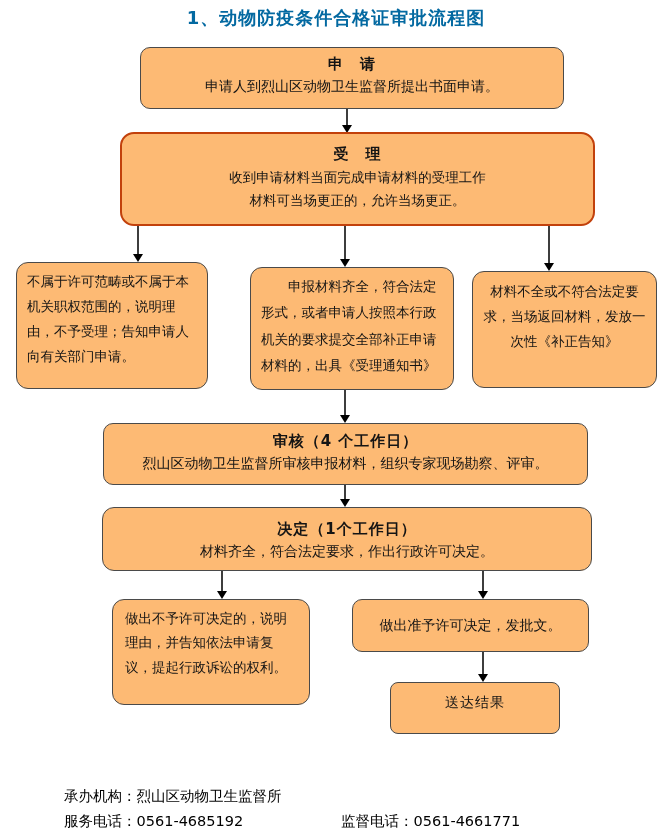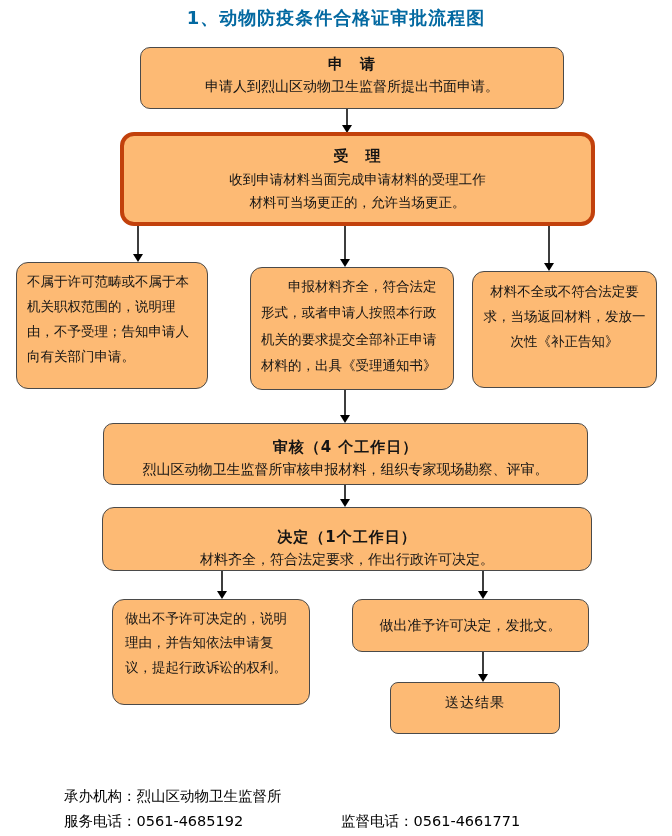--- a/index.html
+++ b/index.html
@@ -27,21 +27,21 @@
   }
   .node{
     position:absolute;
     box-sizing:border-box;
     background:#fdba74;
     border:1.5px solid #4a4a4a;
     border-radius:12px;
     color:#141414;
   }
   .node.gray-border{
-    border:4px solid #c2410c;
+    border:2px solid #c2410c;
     border-radius:14px;
   }
   .center{ text-align:center; }
   .heading{
     font-weight:bold;
     font-size:15px;
     letter-spacing:1px;
   }
   .body-line{ font-size:14px; }
   .small-text{
@@ -103,28 +103,28 @@
     <div class="small-text" style="padding:5px 10px 0 10px;text-indent:2em;line-height:1.95;">申报材料齐全，符合法定形式，或者申请人按照本行政机关的要求提交全部补正申请材料的，出具《受理通知书》</div>
   </div>
 
   <div class="node center" style="left:472px;top:271px;width:185px;height:117px;">
     <div class="small-text" style="padding:7px 8px 0 8px;">材料不全或不符合法定要求，当场返回材料，发放一次性《补正告知》</div>
   </div>
 
   <div class="varrow" style="left:344px;top:390px;height:26px;"></div>
 
   <div class="node center" style="left:103px;top:423px;width:485px;height:62px;border-radius:10px;">
-    <div class="heading" style="margin-top:14px;">审核（4 个工作日）</div>
+    <div class="heading" style="margin-top:8px;">审核（4 个工作日）</div>
     <div class="body-line" style="margin-top:4px;">烈山区动物卫生监督所审核申报材料，组织专家现场勘察、评审。</div>
   </div>
 
   <div class="varrow" style="left:344px;top:485px;height:15px;"></div>
 
   <div class="node center" style="left:102px;top:507px;width:490px;height:64px;">
-    <div class="heading" style="margin-top:20px;">决定（1个工作日）</div>
+    <div class="heading" style="margin-top:12px;">决定（1个工作日）</div>
     <div class="body-line" style="margin-top:4px;">材料齐全，符合法定要求，作出行政许可决定。</div>
   </div>
 
   <div class="varrow" style="left:221px;top:571px;height:21px;"></div>
   <div class="varrow" style="left:482px;top:571px;height:21px;"></div>
 
   <div class="node" style="left:112px;top:599px;width:198px;height:106px;">
     <div class="small-text" style="padding:6px 10px 0 12px;line-height:1.8;">做出不予许可决定的，说明理由，并告知依法申请复议，提起行政诉讼的权利。</div>
   </div>
 

